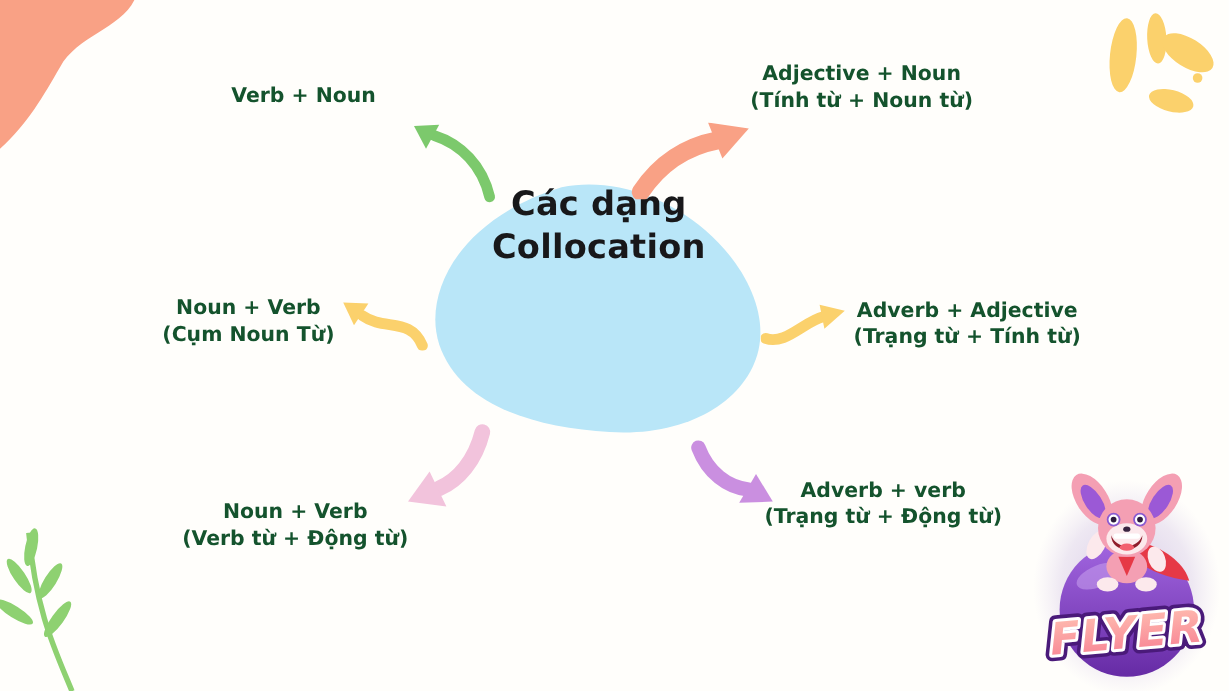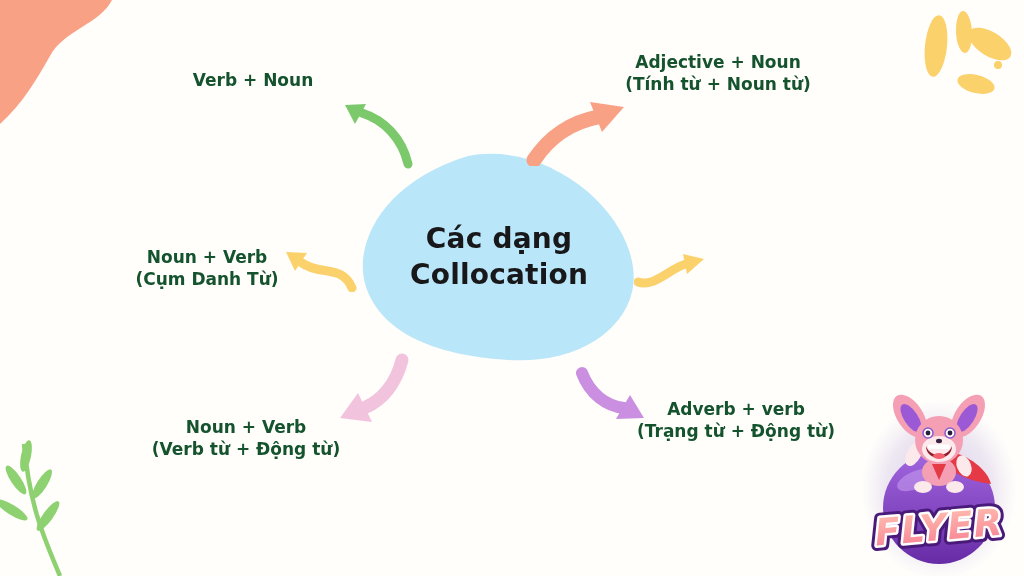--- a/index.html
+++ b/index.html
@@ -19,21 +19,21 @@
 
   
   .center-node {
     position:absolute; left:358px; top:152px;
     width:282px; height:210px;
   }
   .center-node .blob-svg { position:absolute; inset:0; }
   .center-title {
     position:absolute; inset:0;
     display:flex; flex-direction:column;
-    align-items:center; justify-content:center;
+    align-items:center; 
     text-align:center;
     font-size:28px; font-weight:700; color:#18181a;
     line-height:1.3; letter-spacing:.2px;
   }
 
   
   .branch-label {
     position:absolute;
     transform:translate(-50%,-50%);
     text-align:center;
@@ -132,24 +132,26 @@
     <div>Verb + Noun</div>
   </div>
 
   <div class="branch-label" style="left:718px;top:73px">
     <div>Adjective + Noun</div>
     <div>(Tính từ + Noun từ)</div>
   </div>
 
   <div class="branch-label" style="left:207px;top:268px">
     <div>Noun + Verb</div>
-    <div>(Cụm Danh Từ)</div>
+    <div>(Cụm Noun Từ)</div>
   </div>
 
   <div class="branch-label" style="left:806px;top:270px">
+    <div>Adverb + Adjective</div>
+    <div>(Trạng từ + Tính từ)</div>
   </div>
 
   <div class="branch-label" style="left:246px;top:438px">
     <div>Noun + Verb</div>
     <div>(Verb từ + Động từ)</div>
   </div>
 
   <div class="branch-label" style="left:736px;top:420px">
     <div>Adverb + verb</div>
     <div>(Trạng từ + Động từ)</div>

